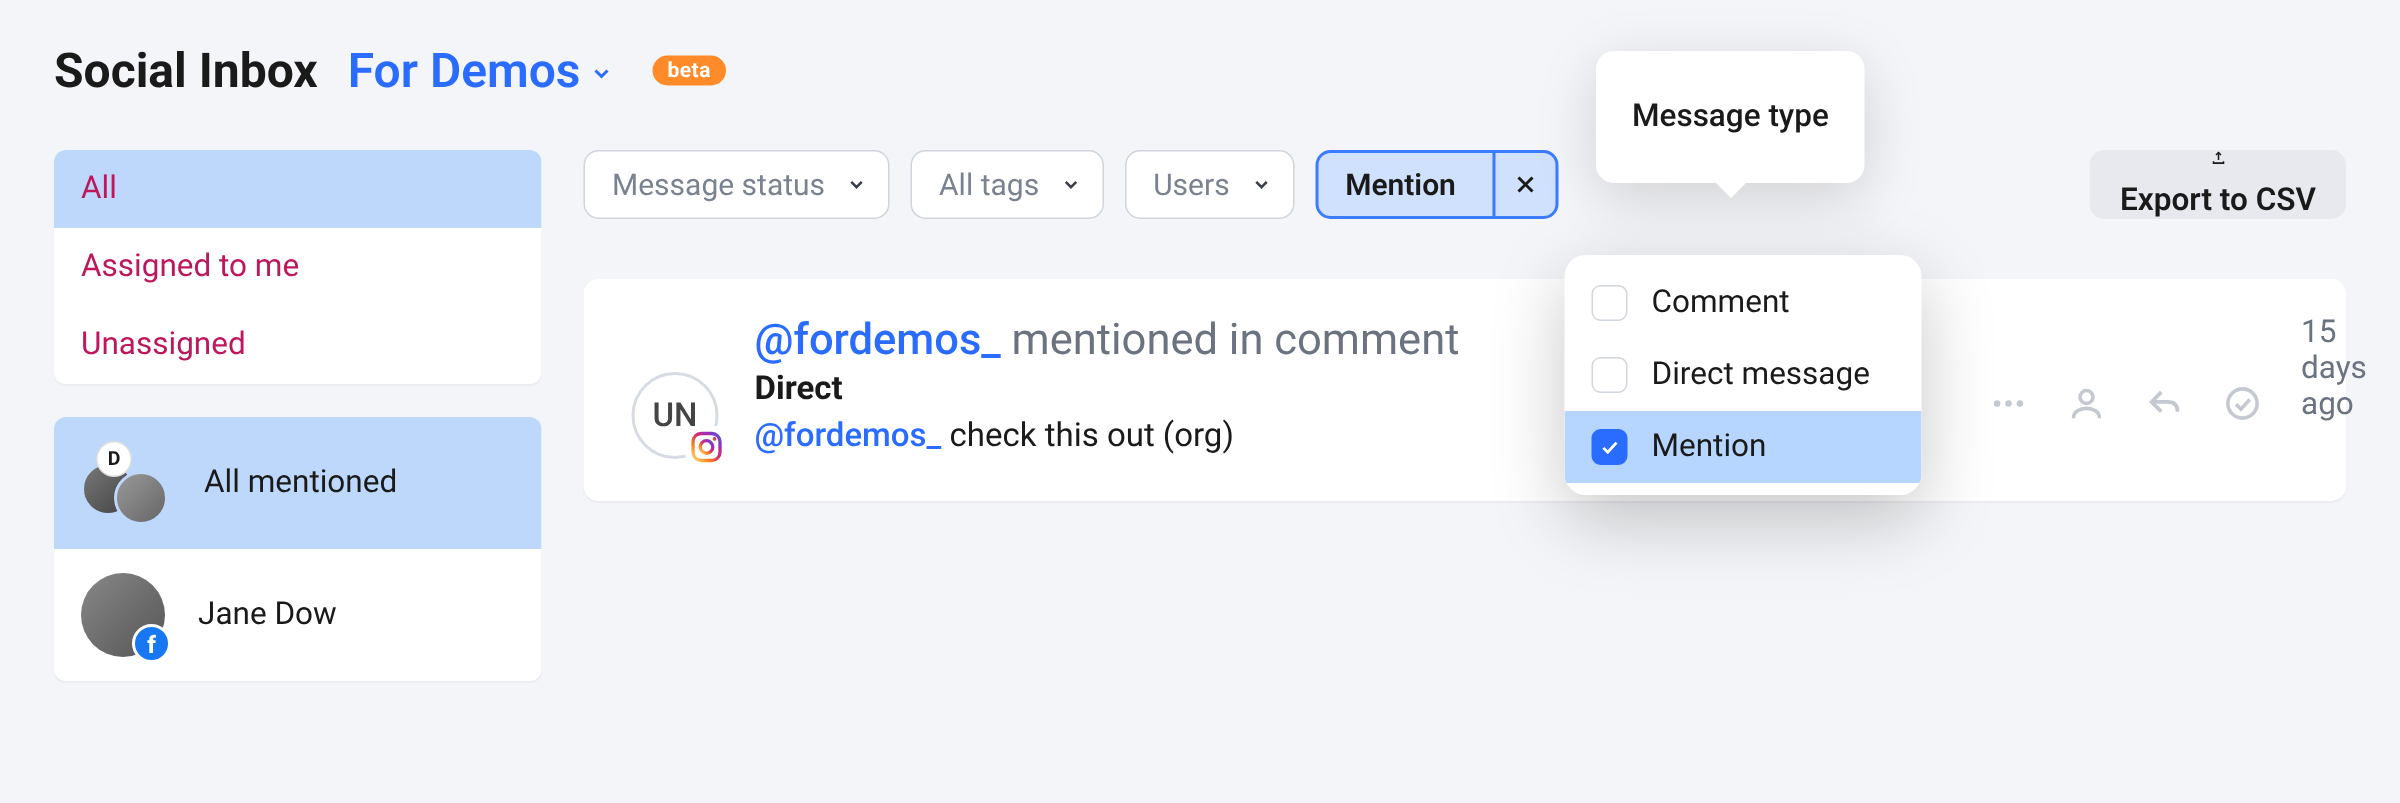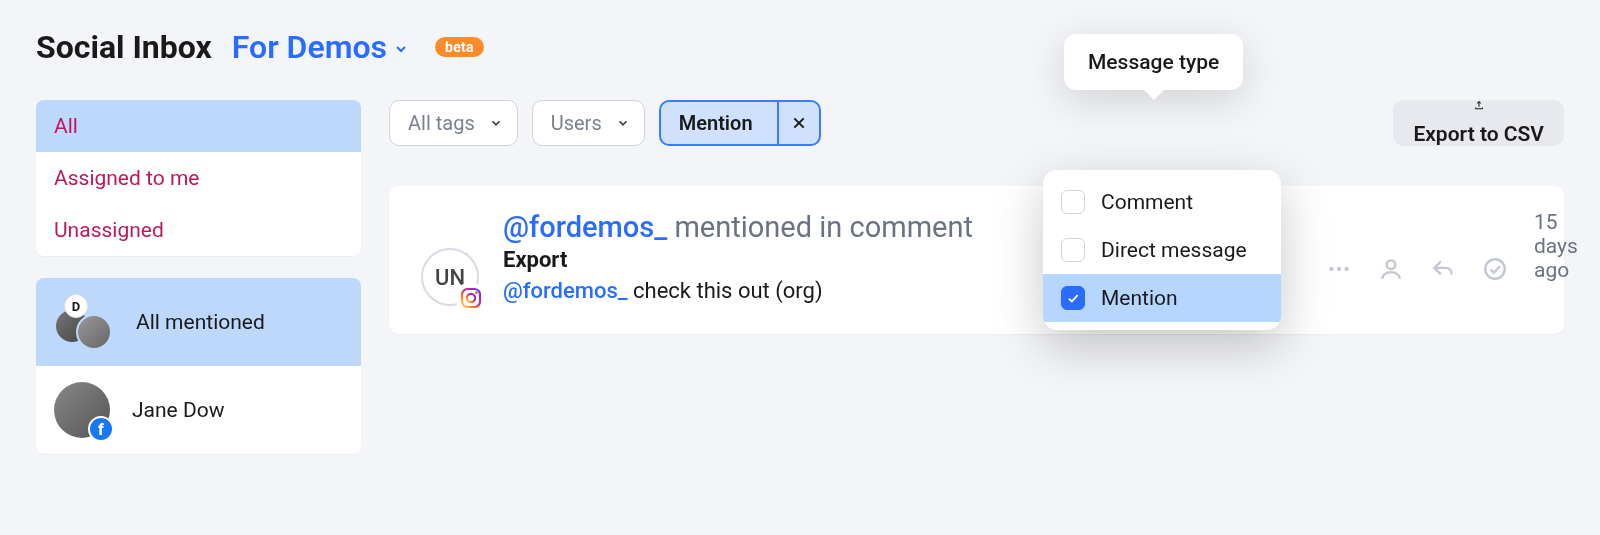--- a/index.html
+++ b/index.html
@@ -223,21 +223,21 @@
   .msg-actions svg { stroke:#c3c8d1; fill:none; stroke-width:2.2px; }
   .msg-time { font-size:21px; color:#6b7280; }
 
   
   .tooltip {
     position:absolute;
     left:1064px; top:34px;
     background:#fff;
     border-radius:12px;
     box-shadow:0 10px 40px rgba(0,0,0,.15);
-    padding:16px 24px;
+    padding:32px 24px;
     font-size:21px; font-weight:500;
   }
   .tooltip::after {
     content:"";
     position:absolute; left:50%; bottom:-10px;
     transform:translateX(-50%);
     border-left:10px solid transparent;
     border-right:10px solid transparent;
     border-top:10px solid #fff;
   }
@@ -312,20 +312,26 @@
           <span class="net-badge fb">f</span>
         </div>
         <span>Jane Dow</span>
       </div>
     </div>
   </div>
 
   <div class="content">
 
     <div class="filter-bar">
+      <div class="filter-pill">
+        <span>Message status</span>
+        <svg class="chev" viewBox="0 0 24 24">
+            <polyline points="6 9 12 15 18 9"></polyline>
+          </svg>
+      </div>
       <div class="filter-pill">
         <span>All tags</span>
         <svg class="chev" viewBox="0 0 24 24">
             <polyline points="6 9 12 15 18 9"></polyline>
           </svg>
       </div>
       <div class="filter-pill">
         <span>Users</span>
         <svg class="chev" viewBox="0 0 24 24">
             <polyline points="6 9 12 15 18 9"></polyline>
@@ -371,21 +377,21 @@
             <circle cx="12" cy="12" r="4.2" fill="none" stroke="url(#iggrad)" stroke-width="2.2"></circle>
             <circle cx="17.3" cy="6.7" r="1.3" fill="url(#iggrad)"></circle>
           </svg>
         </span>
       </div>
 
       <div class="msg-body">
         <div class="msg-top">
           <span class="mention-link">@fordemos_</span><span> mentioned in comment</span>
         </div>
-        <div class="msg-author">Export</div>
+        <div class="msg-author">Direct</div>
         <div class="msg-text">
           <span class="mention-link">@fordemos_</span><span> check this out (org)</span>
         </div>
       </div>
 
       <div class="msg-right">
         <div class="msg-actions">
           <svg width="26" height="26" viewBox="0 0 24 24">
               <circle cx="5" cy="12" r="2" fill="#c3c8d1" stroke="none"></circle>
               <circle cx="12" cy="12" r="2" fill="#c3c8d1" stroke="none"></circle>

